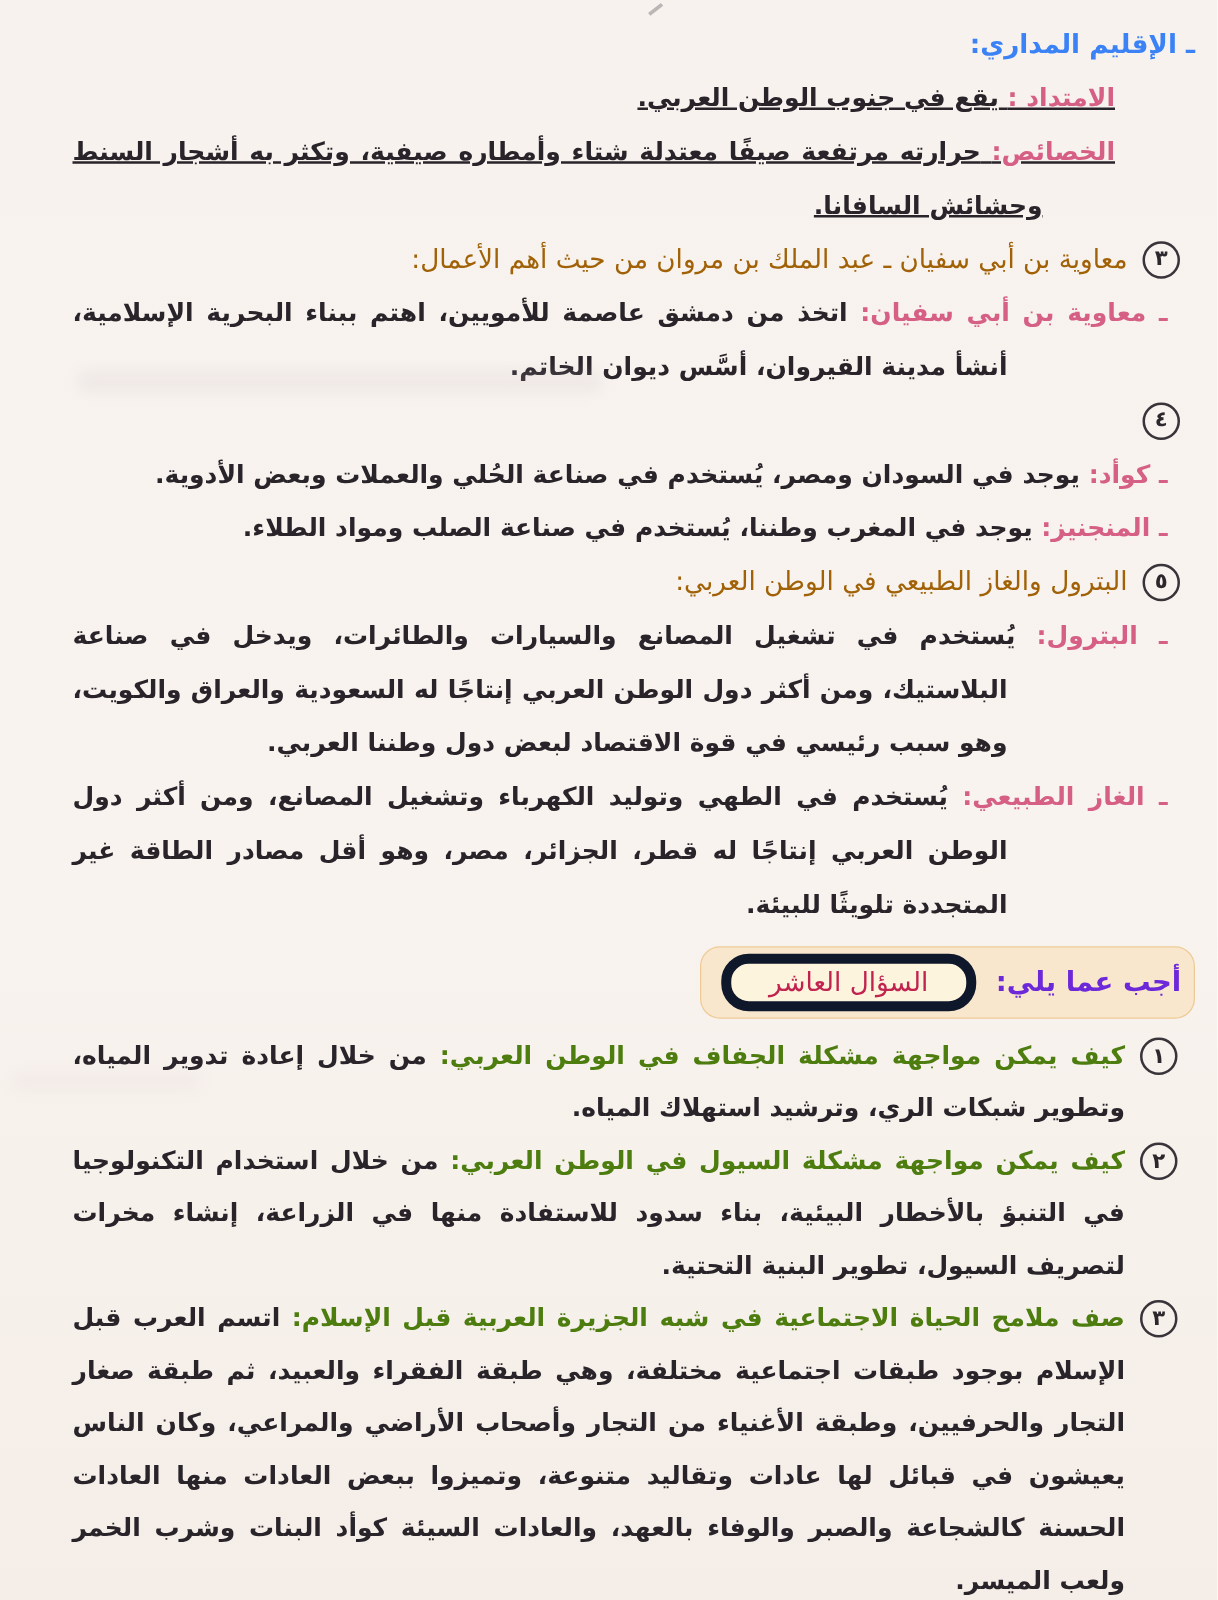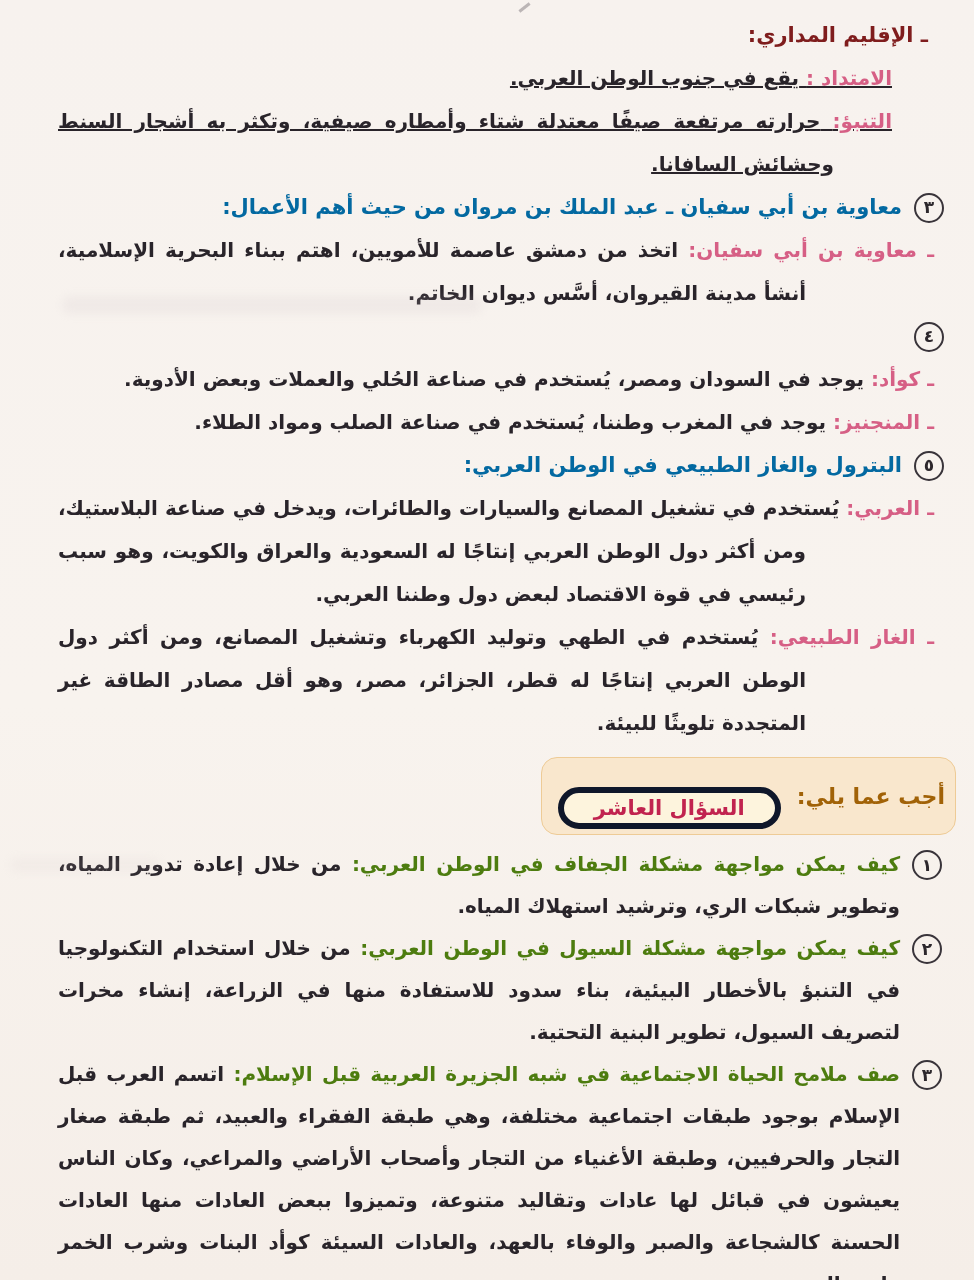--- a/index.html
+++ b/index.html
@@ -13,42 +13,42 @@
   body {
     background: linear-gradient(180deg, #f7f2ee 0%, #f8f3ee 55%, #f5eee8 100%);
   }
   .page {
     position: relative;
     width: 100%; height: 100%;
     padding: 14px 18px 0 58px;
     color: #29242a;
   }
   p { margin: 0; font-size: 20px; font-weight: bold; line-height: 43px; text-align: justify; color: #29242a; }
-  .title-line { color: #7f1d1d; margin-right: 28px; font-size: 21px; text-align: right; }
+  .title-line { color: #3b82f6; font-size: 21px; text-align: right; }
   .intro-item { margin-right: 64px; padding-right: 58px; text-indent: -58px; text-decoration: underline; }
   .lbl { color: #d65f85; }
   .sec-head { display: flex; align-items: center; gap: 12px; margin-right: 12px; line-height: 43px; min-height: 43px; }
   .circle {
     flex: 0 0 auto; width: 30px; height: 30px;
     border: 2.5px solid #39343a; border-radius: 50%;
     display: flex; align-items: center; justify-content: center;
     font-size: 17px; font-weight: bold; color: #2c272c; background: transparent;
   }
-  .heading { color: #0369a1; font-size: 21px; font-weight: bold; }
+  .heading { color: #a16207; font-size: 21px; font-weight: normal; }
   .sub-item { margin-right: 22px; padding-right: 128px; text-indent: -128px; }
   .qheader { display: flex; align-items: center; margin: 12px 0 8px 0; }
   .band {
     display: flex; align-items: center; gap: 16px;
     background: #f9e7cd; border: 1.5px solid #eecb96; border-radius: 16px;
     padding: 5px 10px 5px 16px;
   }
-  .instruction { font-size: 22px; font-weight: bold; color: #a16207; white-space: nowrap; }
+  .instruction { font-size: 22px; font-weight: bold; color: #6d28d9; white-space: nowrap; }
   .pill {
-    background: #fdf4dd; border: 6px solid #0f172a; border-radius: 22px;
-    padding: 3px 30px; color: #c1234f; font-size: 21px; font-weight: bold; white-space: nowrap; margin-top: 24px;
+    background: #fdf4dd; border: 8px solid #0f172a; border-radius: 22px;
+    padding: 3px 30px; color: #c1234f; font-size: 21px; font-weight: normal; white-space: nowrap;
   }
   .q { display: flex; align-items: flex-start; gap: 12px; margin-right: 14px; }
   .q .circle { margin-top: 7px; }
   .q-text { flex: 1; font-size: 20px; font-weight: bold; line-height: 42px; text-align: justify; }
   .q-prompt { color: #4d7c0f; }
   .q-answer { color: #29242a; }
   .ghost { position: absolute; pointer-events: none; }
   .g1 { top: 296px; left: 62px; width: 420px; height: 18px; background: #c9bcc2; opacity: .16; filter: blur(5px); border-radius: 8px; }
   .g2 { top: 858px; left: 10px; width: 150px; height: 14px; background: #cdbfc1; opacity: .12; filter: blur(5px); border-radius: 8px; }
   .corner-mark { position: absolute; top: 6px; left: 518px; width: 13px; height: 3px; background: #8a8486; opacity: .55; transform: rotate(-38deg); }
@@ -57,21 +57,21 @@
 <body>
 
 <div class="page">
   <div class="ghost g1"></div>
   <div class="ghost g2"></div>
   <div class="corner-mark"></div>
 
   <div>
     <p class="title-line">ـ الإقليم المداري:</p>
     <p class="intro-item"><span class="lbl">الامتداد :</span> <span>يقع في جنوب الوطن العربي.</span></p>
-    <p class="intro-item"><span class="lbl">التنبؤ:</span> <span>حرارته مرتفعة صيفًا معتدلة شتاء وأمطاره صيفية، وتكثر به أشجار السنط وحشائش السافانا.</span></p>
+    <p class="intro-item"><span class="lbl">الخصائص:</span> <span>حرارته مرتفعة صيفًا معتدلة شتاء وأمطاره صيفية، وتكثر به أشجار السنط وحشائش السافانا.</span></p>
   </div>
 
   <div>
     <div class="sec-head">
       <span class="circle">٣</span>
       <span class="heading">معاوية بن أبي سفيان ـ عبد الملك بن مروان من حيث أهم الأعمال:</span>
     </div>
     <p class="sub-item"><span class="lbl">ـ معاوية بن أبي سفيان:</span> <span>اتخذ من دمشق عاصمة للأمويين، اهتم ببناء البحرية الإسلامية، أنشأ مدينة القيروان، أسَّس ديوان الخاتم.</span></p>
   </div>
 
@@ -81,21 +81,21 @@
     </div>
     <p class="sub-item"><span class="lbl">ـ كوأد:</span> <span>يوجد في السودان ومصر، يُستخدم في صناعة الحُلي والعملات وبعض الأدوية.</span></p>
     <p class="sub-item"><span class="lbl">ـ المنجنيز:</span> <span>يوجد في المغرب وطننا، يُستخدم في صناعة الصلب ومواد الطلاء.</span></p>
   </div>
 
   <div>
     <div class="sec-head">
       <span class="circle">٥</span>
       <span class="heading">البترول والغاز الطبيعي في الوطن العربي:</span>
     </div>
-    <p class="sub-item"><span class="lbl">ـ العربي:</span> <span>يُستخدم في تشغيل المصانع والسيارات والطائرات، ويدخل في صناعة البلاستيك، ومن أكثر دول الوطن العربي إنتاجًا له السعودية والعراق والكويت، وهو سبب رئيسي في قوة الاقتصاد لبعض دول وطننا العربي.</span></p>
+    <p class="sub-item"><span class="lbl">ـ البترول:</span> <span>يُستخدم في تشغيل المصانع والسيارات والطائرات، ويدخل في صناعة البلاستيك، ومن أكثر دول الوطن العربي إنتاجًا له السعودية والعراق والكويت، وهو سبب رئيسي في قوة الاقتصاد لبعض دول وطننا العربي.</span></p>
     <p class="sub-item"><span class="lbl">ـ الغاز الطبيعي:</span> <span>يُستخدم في الطهي وتوليد الكهرباء وتشغيل المصانع، ومن أكثر دول الوطن العربي إنتاجًا له قطر، الجزائر، مصر، وهو أقل مصادر الطاقة غير المتجددة تلويثًا للبيئة.</span></p>
   </div>
 
   <div class="qheader">
     <div class="band">
       <span class="instruction">أجب عما يلي:</span>
       <span class="pill">السؤال العاشر</span>
     </div>
   </div>
 

